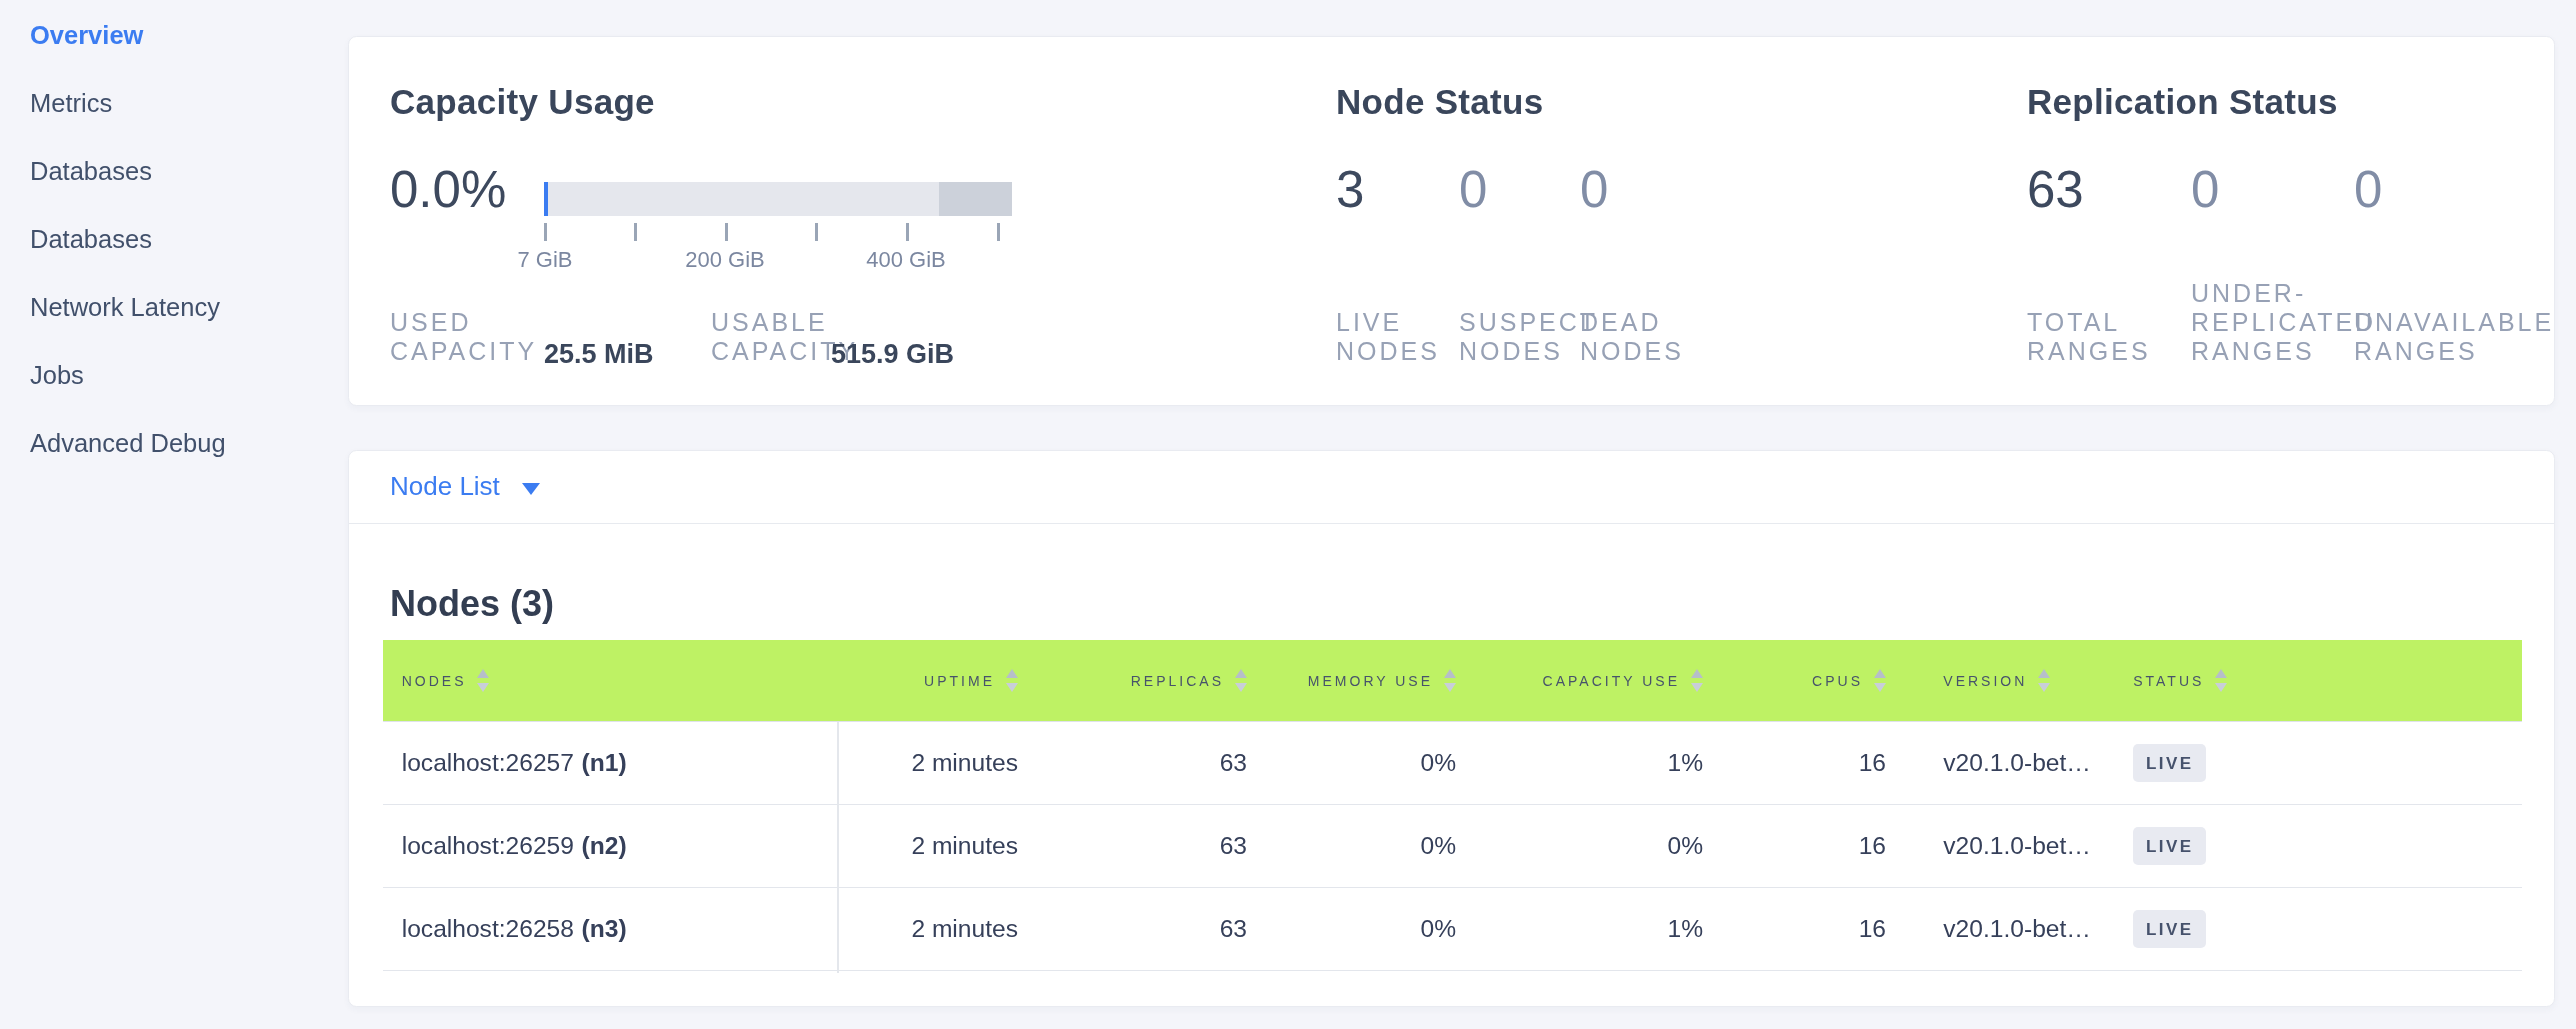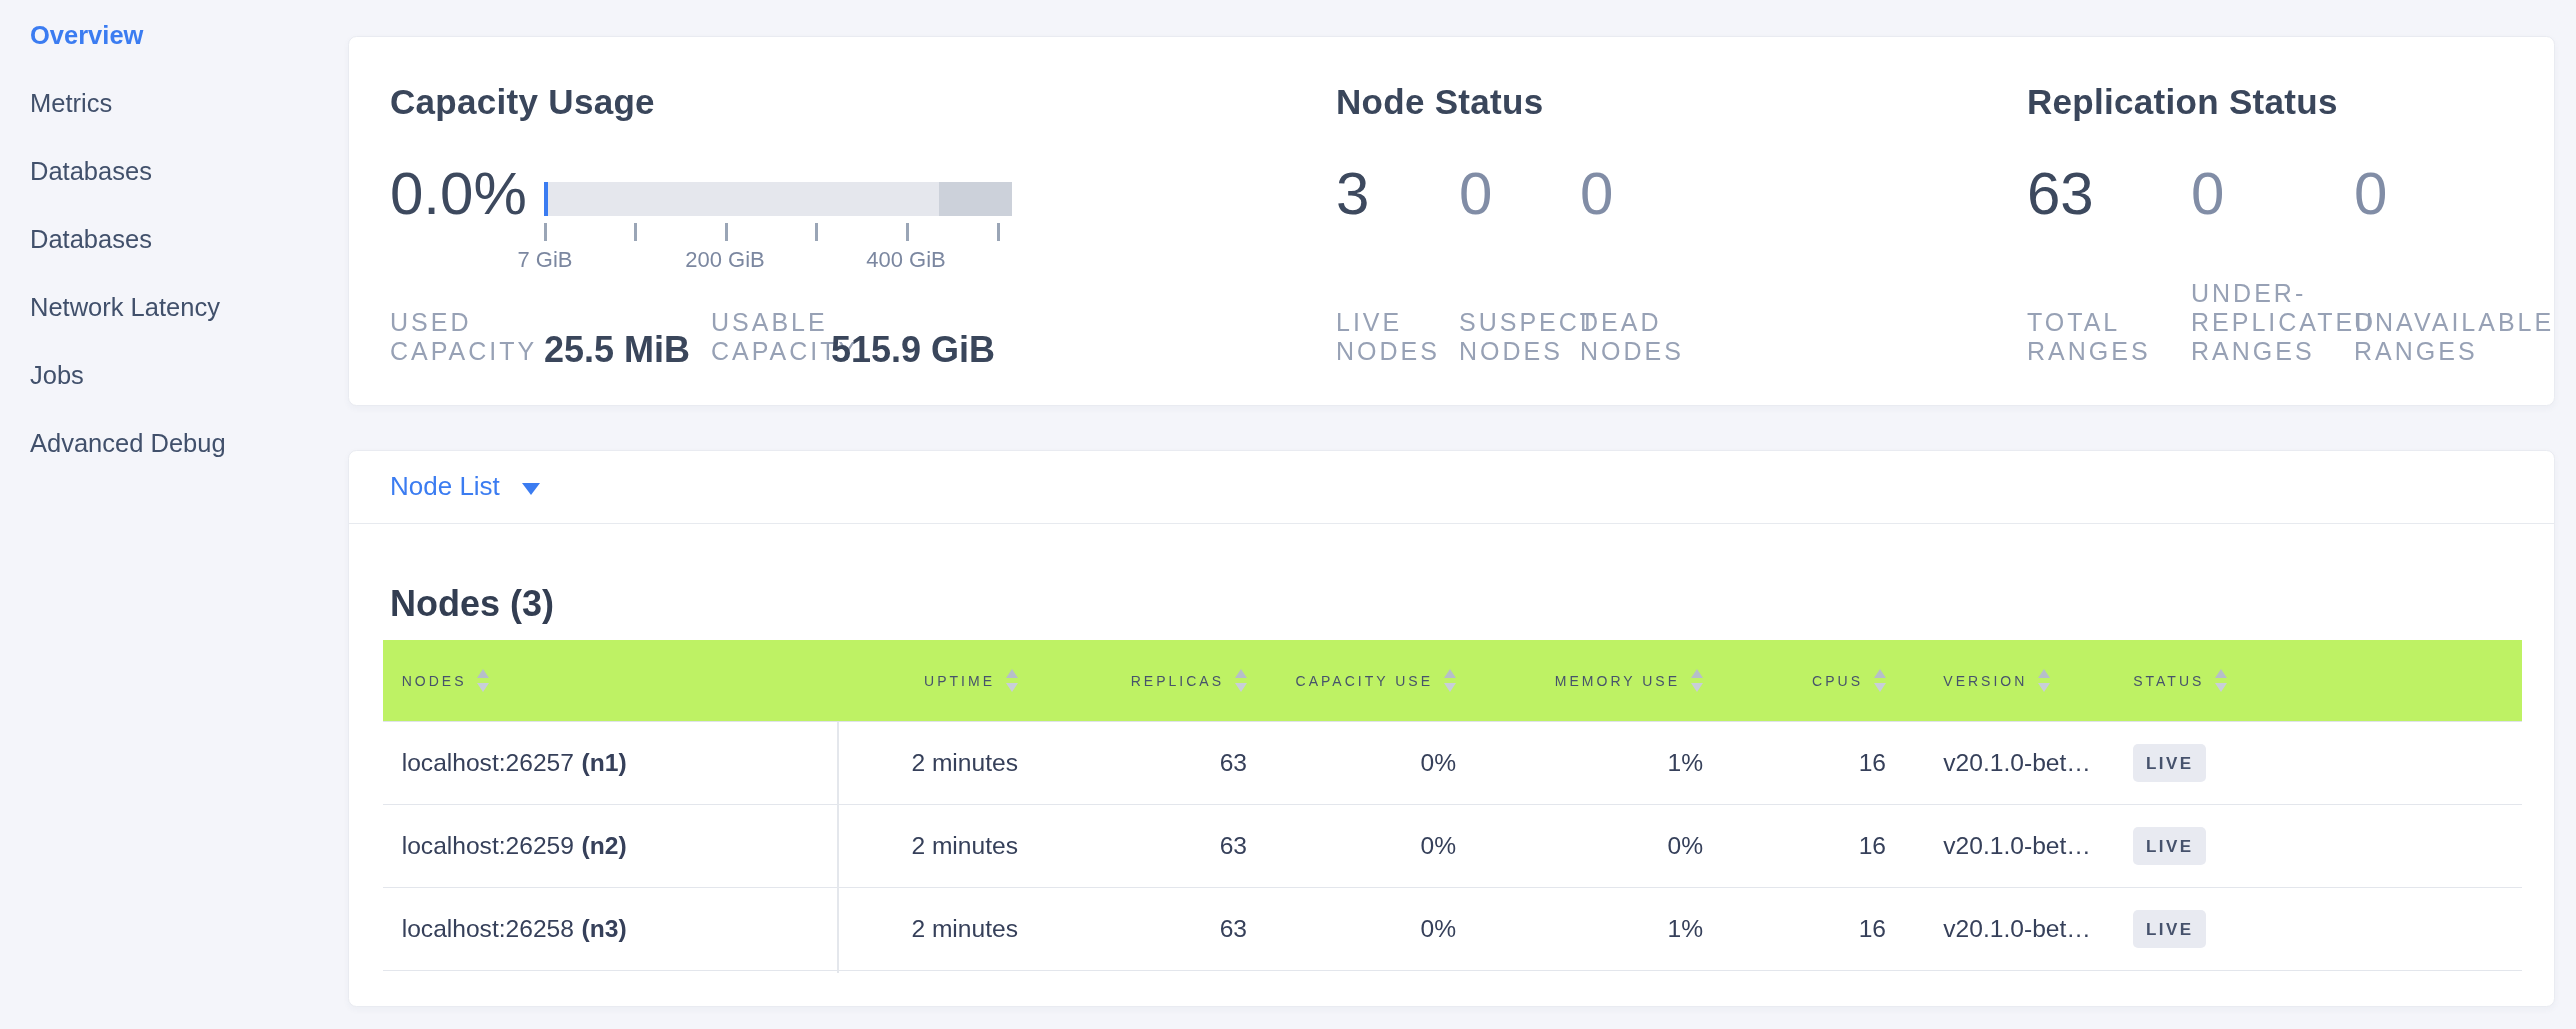--- a/index.html
+++ b/index.html
@@ -32,31 +32,31 @@
   
   .section { position:absolute; top:0; bottom:0; }
   #sec-capacity    { left:41px;   width:946px; }
   #sec-nodestatus  { left:987px; width:645px;  }
   #sec-replication { left:1678px; width:509px;  }
 
   .sec-title {
     position:absolute; top:45px; font-size:35px; font-weight:700;
     color:#3a465b; letter-spacing:0.3px; white-space:nowrap;
   }
-  .bn { position:absolute; top:127px; font-size:60px; line-height:1; color:#3d495e; white-space:nowrap; }
+  .bn { position:absolute; top:127px; font-size:51px; line-height:1; color:#3d495e; white-space:nowrap; }
   .bn.dim { color:#818da6; }
 
   .sl {
     position:absolute; bottom:39px;
     font-size:25px; color:#97a1b5; letter-spacing:3px;
     line-height:29px; text-transform:uppercase;
   }
   .sv {
     position:absolute; bottom:37px;
-    font-size:36px; font-weight:bold; color:#3a465b; line-height:1; white-space:nowrap;
+    font-size:27px; font-weight:bold; color:#3a465b; line-height:1; white-space:nowrap;
   }
 
   
   #gauge {
     position:absolute; left:154px; top:145px; width:468px; height:34px;
     background:#e5e7ed;
   }
   #gauge-dark   { position:absolute; right:0; top:0; bottom:0; width:15.6%; background:#ccd1da; }
   #gauge-marker { position:absolute; left:0; top:0; bottom:0; width:4.2px; background:var(--accent,#3b7cf1); }
   .tick { position:absolute; top:186px; width:2.5px; height:18px; background:#9aa5b6; }
@@ -209,28 +209,28 @@
           </span>
       </div>
       <div class="c r">
         <span class="h-label">REPLICAS</span>
         <span class="sort">
             <i class="u"></i>
             <i class="d"></i>
           </span>
       </div>
       <div class="c r">
+        <span class="h-label">MEMORY USE</span>
+        <span class="sort">
+            <i class="u"></i>
+            <i class="d"></i>
+          </span>
+      </div>
+      <div class="c r">
         <span class="h-label wrap">CAPACITY USE</span>
-        <span class="sort">
-            <i class="u"></i>
-            <i class="d"></i>
-          </span>
-      </div>
-      <div class="c r">
-        <span class="h-label">MEMORY USE</span>
         <span class="sort">
             <i class="u"></i>
             <i class="d"></i>
           </span>
       </div>
       <div class="c r">
         <span class="h-label">CPUS</span>
         <span class="sort">
             <i class="u"></i>
             <i class="d"></i>

